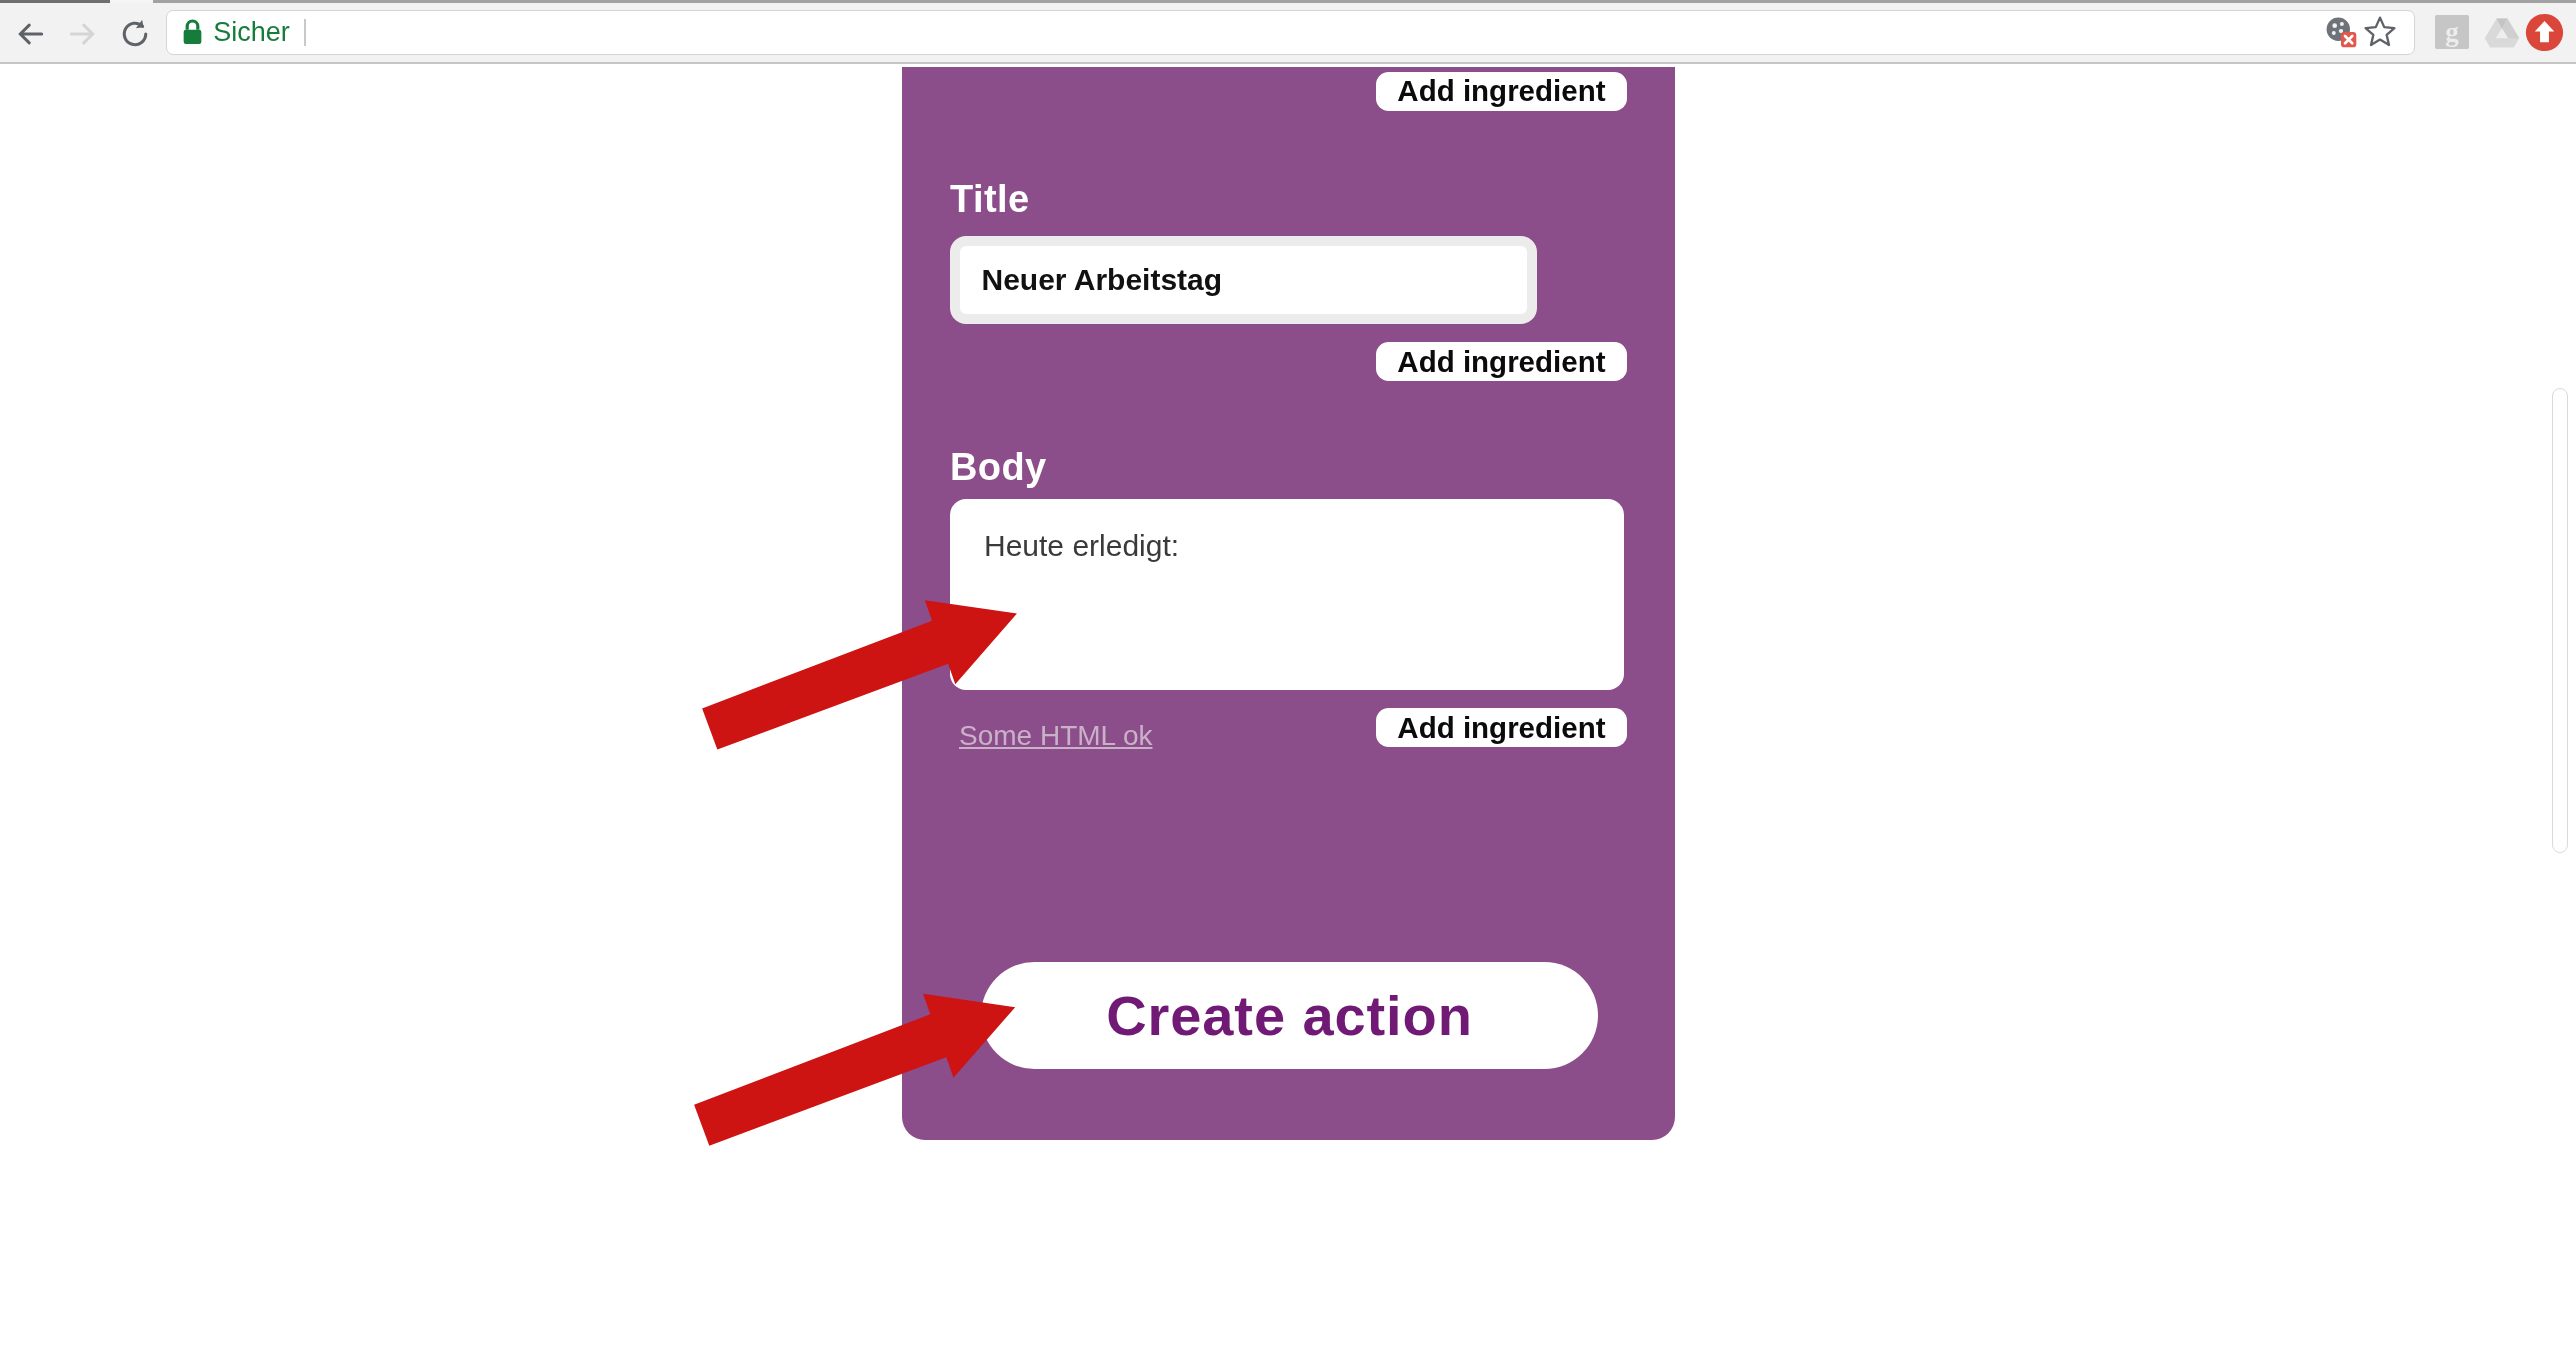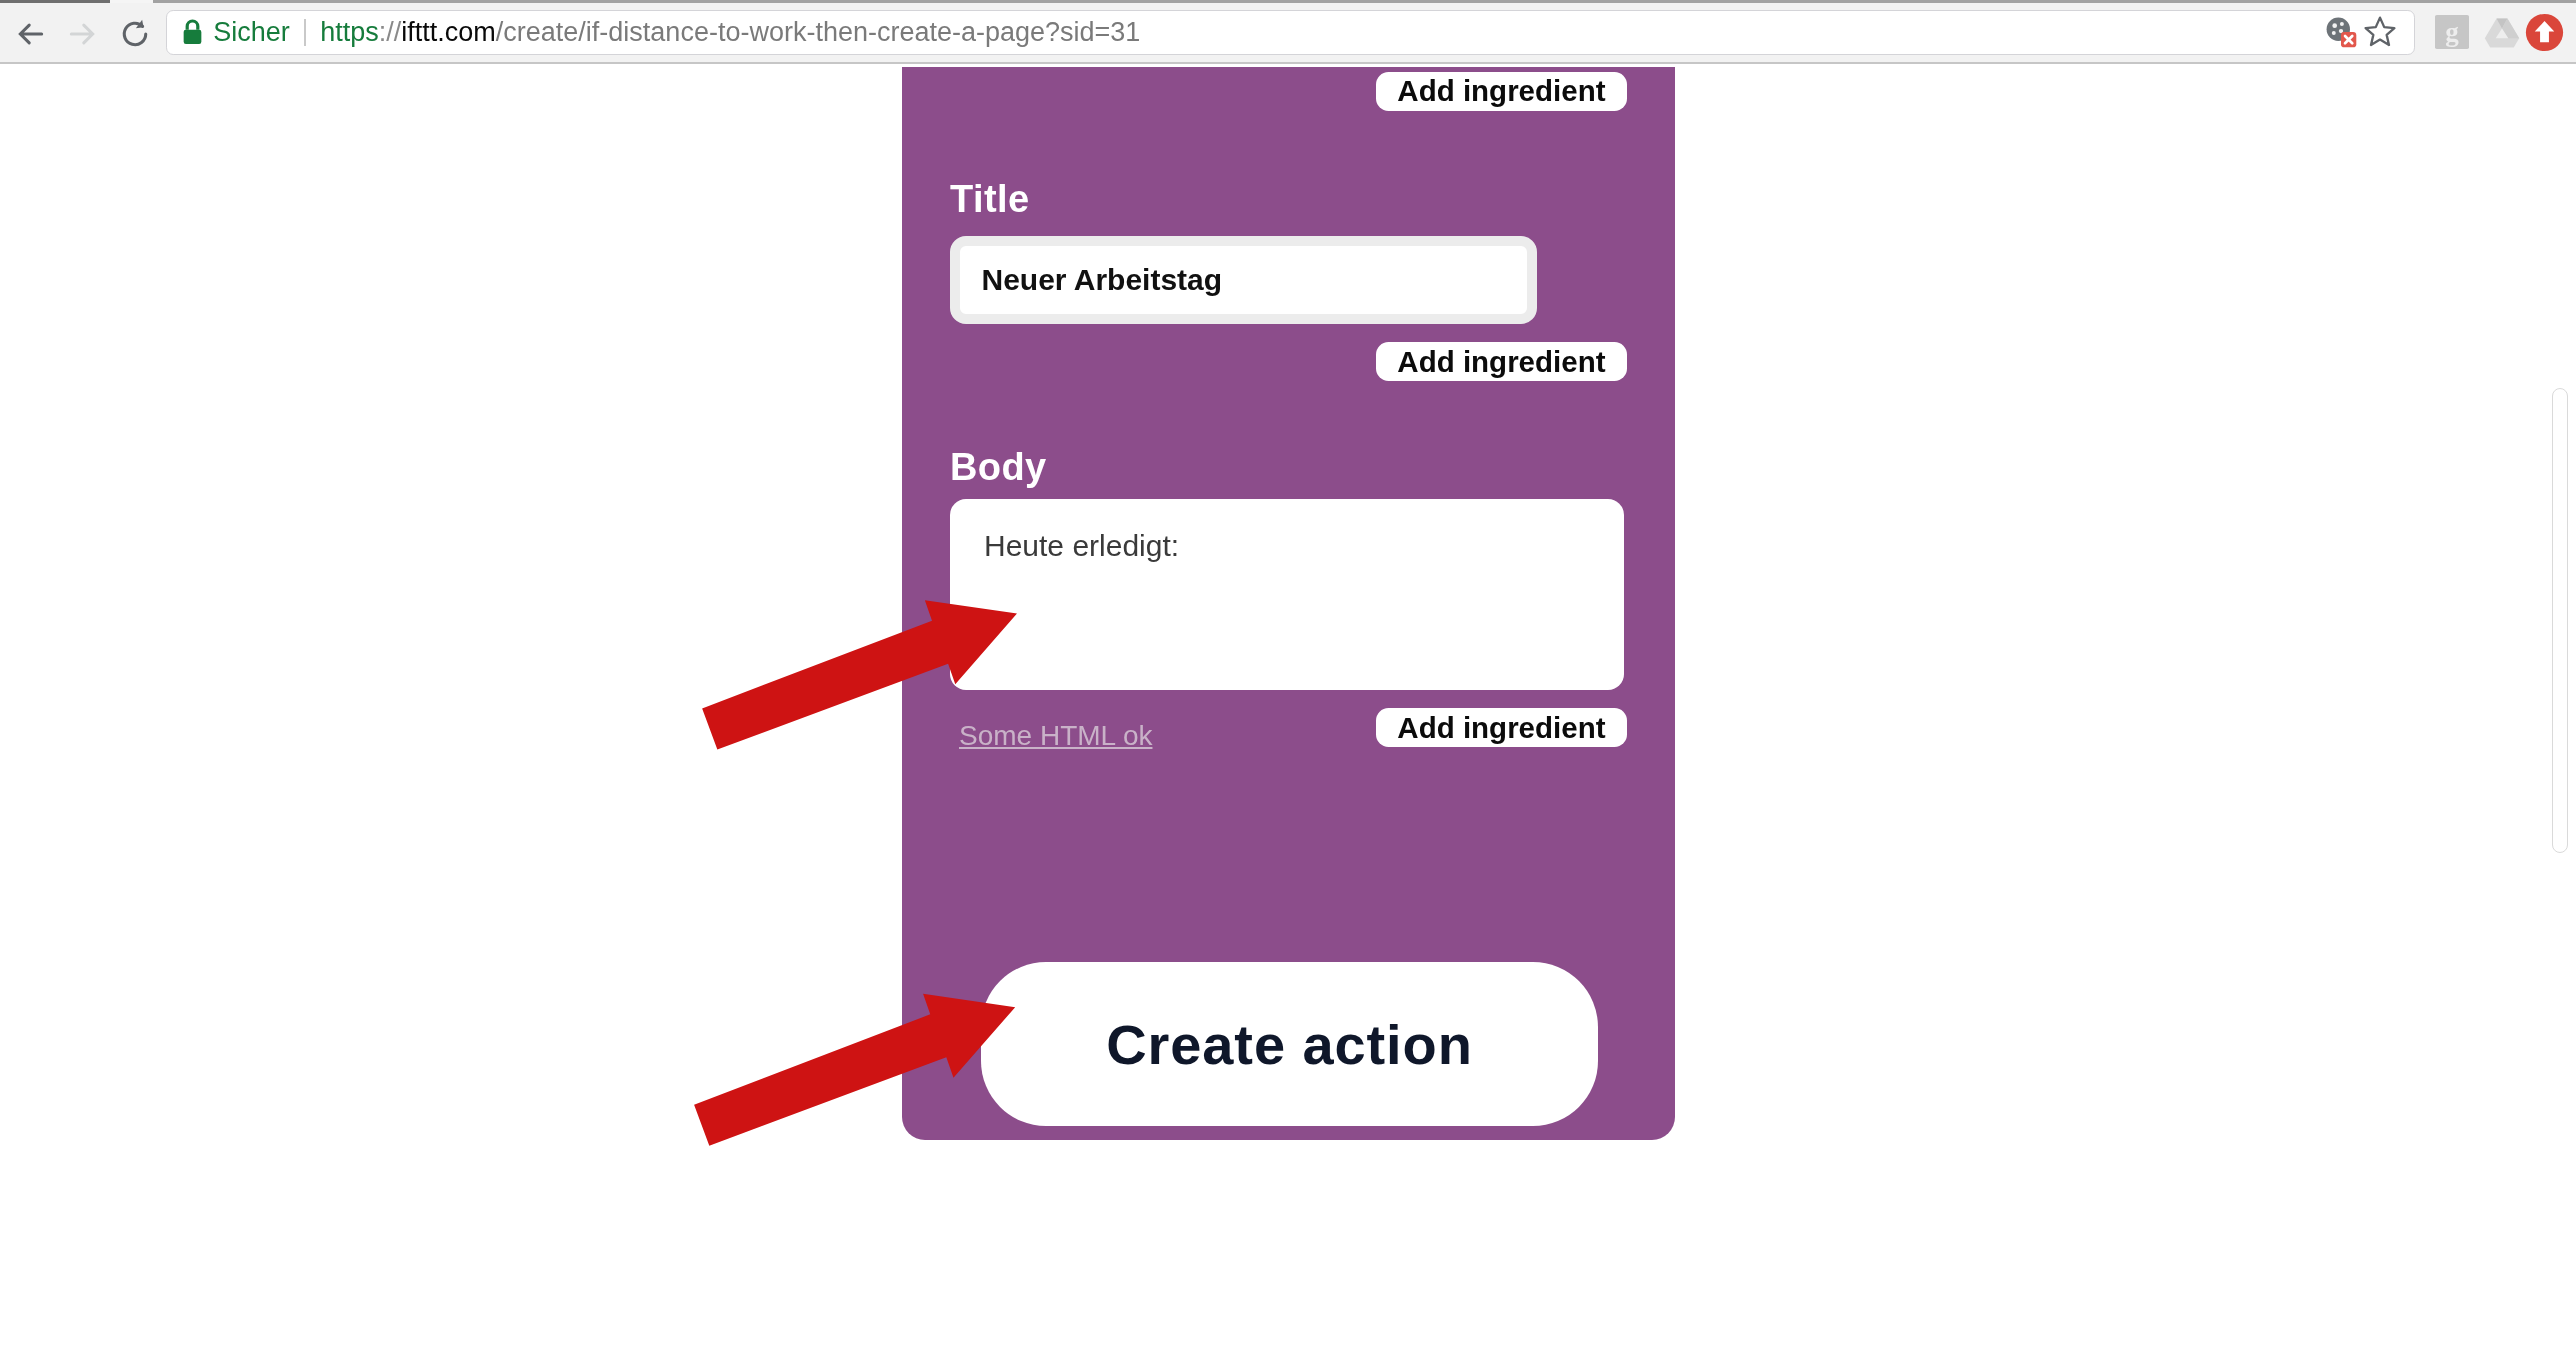--- a/index.html
+++ b/index.html
@@ -57,24 +57,24 @@
                  font-family:"Liberation Sans", sans-serif; font-size:30px; font-weight:bold;
                  color:#111111; padding-left:21.5px; outline:none; }
 
   .body-textarea { position:absolute; left:48px; top:432px; width:674px; height:191px;
                    background:#ffffff; border:none; border-radius:16px; resize:none; outline:none;
                    font-family:"Liberation Sans", sans-serif; font-size:30px; font-weight:normal;
                    color:#3a3a3a; padding:30px 34px; }
 
   .hint { position:absolute; left:57px; top:653px; font-size:28px; color:#c9b2c8;text-decoration:underline; }
 
-  .create-btn { position:absolute; left:79px; top:895px; width:617px; height:164px;
+  .create-btn { position:absolute; left:79px; top:895px; width:617px; height:107px;
                 background:#ffffff; border:none; border-radius:65px; cursor:pointer;
                 font-family:"Liberation Sans", sans-serif; font-size:56px; font-weight:bold;
-                color:#0f172a; letter-spacing:0.9px; }
+                color:#701a75; letter-spacing:0.9px; }
 
   
   .scroll-thumb { position:absolute; left:2552px; top:388px; width:16px; height:465px;
                   background:#ffffff; border:1.8px solid #dadada; border-radius:8px; cursor:pointer; }
 
   
   .arrows { position:absolute; left:0; top:0; width:2576px; height:1373px; pointer-events:none; }
 </style>
 </head>
 <body>
@@ -102,21 +102,20 @@
     </svg>
   </button>
 
   <div class="omnibox">
     <svg width="23" height="29" viewBox="0 0 26 32">
       <rect x="3" y="13" width="20" height="16" rx="2.5" fill="#167c3c"></rect>
       <path d="M7 13 V9 a6 6 0 0 1 12 0 V13" stroke="#167c3c" stroke-width="3.6" fill="none"></path>
     </svg>
     <span class="sec-label">Sicher</span>
     <div class="omni-sep"></div>
-    <span class="url"><span class="scheme">https</span><span class="sep">://</span><span class="domain">ifttt.com</span><span class="path">/create/if-distance-to-work-then-create-a-page?sid=31</span></span>
     <div class="omni-spacer"></div>
 
     <button class="omni-icon">
       <svg width="36" height="36" viewBox="0 0 40 40">
         <circle cx="17" cy="17" r="13" fill="#6d7378"></circle>
         <circle cx="13" cy="13" r="2.6" fill="#f2f2f2"></circle>
         <circle cx="21" cy="11" r="2.2" fill="#f2f2f2"></circle>
         <circle cx="12" cy="21" r="2.2" fill="#f2f2f2"></circle>
         <circle cx="20" cy="19" r="2.4" fill="#f2f2f2"></circle>
         <rect x="20" y="20" width="17" height="17" rx="3.5" fill="#e2574c"></rect>

